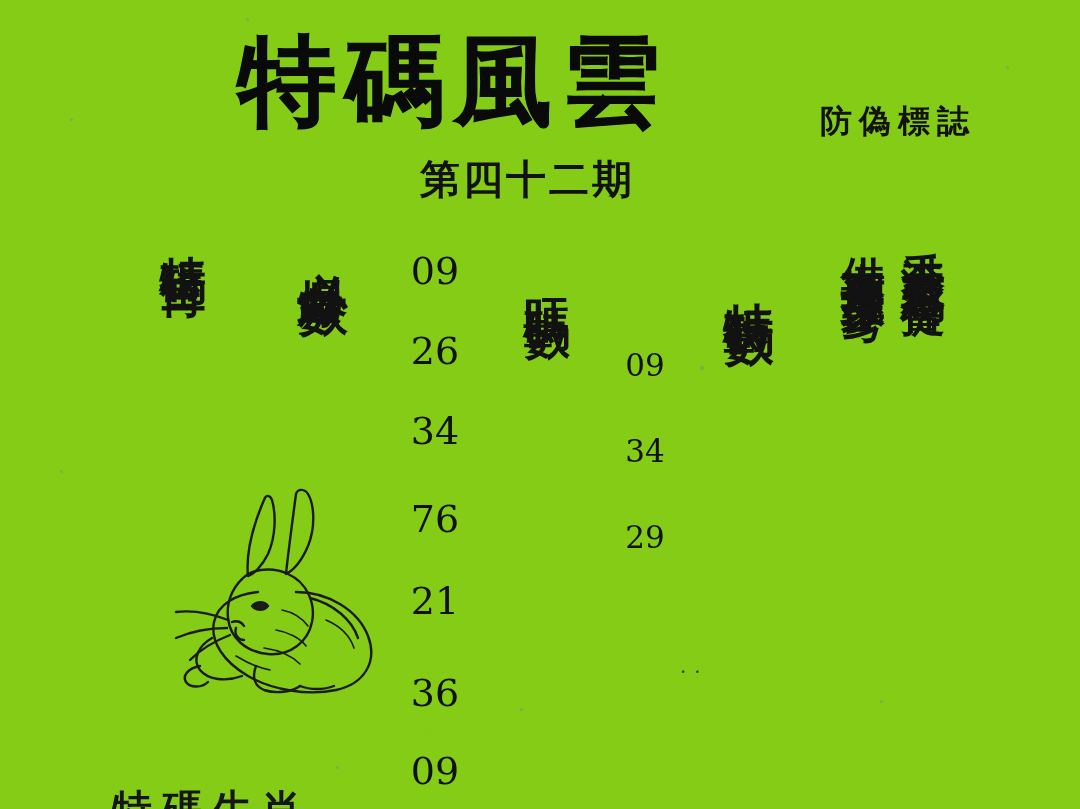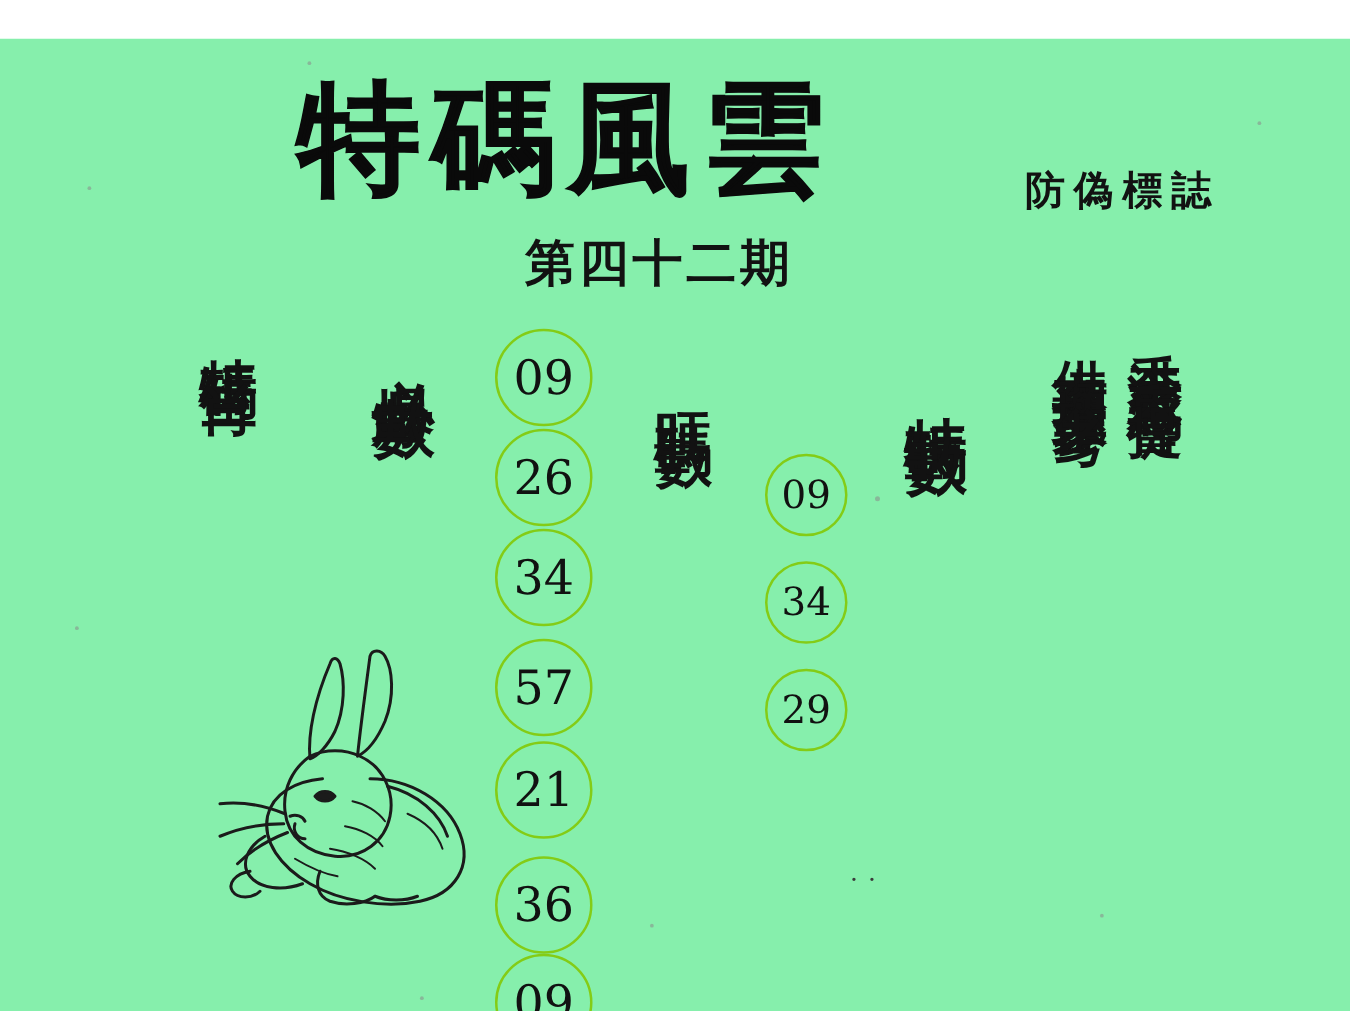--- a/index.html
+++ b/index.html
@@ -12,22 +12,21 @@
     height: 809px;
     position: relative;
     overflow: hidden;
     font-family: "DejaVu Serif", serif;
     color: #111111;
   }
 
   .page {
     position: absolute;
     inset: 0;
-    background: #86efac;
-    margin-top: 31px;
+    background: #84cc16;
   }
 
   
   .speck {
     position: absolute;
     background: #8a8a8a;
     border-radius: 50%;
     opacity: .55;
   }
 
@@ -189,21 +188,21 @@
   <div class="vlabel lbl-bibao">必爆數</div>
   <div class="vlabel lbl-wangma">旺碼數</div>
   <div class="vlabel lbl-tema">特碼數</div>
   <div class="vlabel lbl-gong">供本期預攪珠參考</div>
   <div class="vlabel lbl-hk">香港六合彩馬會提</div>
 
   <div class="col-main">
     <div class="num" style="top:232px;">09</div>
     <div class="num" style="top:312px;">26</div>
     <div class="num" style="top:392px;">34</div>
-    <div class="num" style="top:480px;">57</div>
+    <div class="num" style="top:480px;">76</div>
     <div class="num" style="top:562px;">21</div>
     <div class="num" style="top:654px;">36</div>
     <div class="num" style="top:732px;">09</div>
   </div>
 
   <div class="col-side">
     <div class="num" style="top:332px;">09</div>
     <div class="num" style="top:418px;">34</div>
     <div class="num" style="top:504px;">29</div>
   </div>

